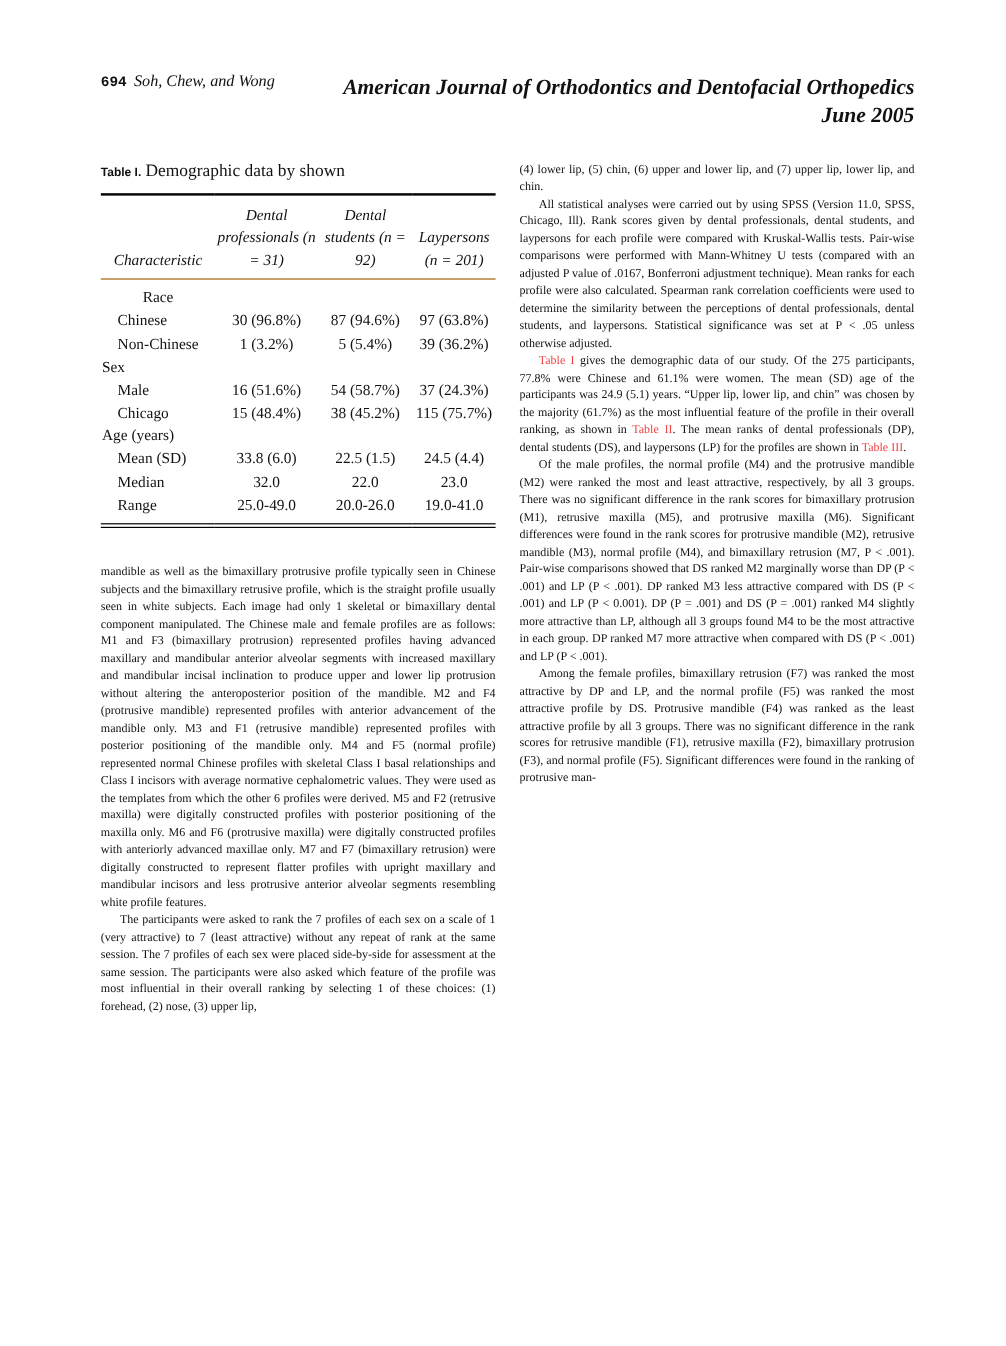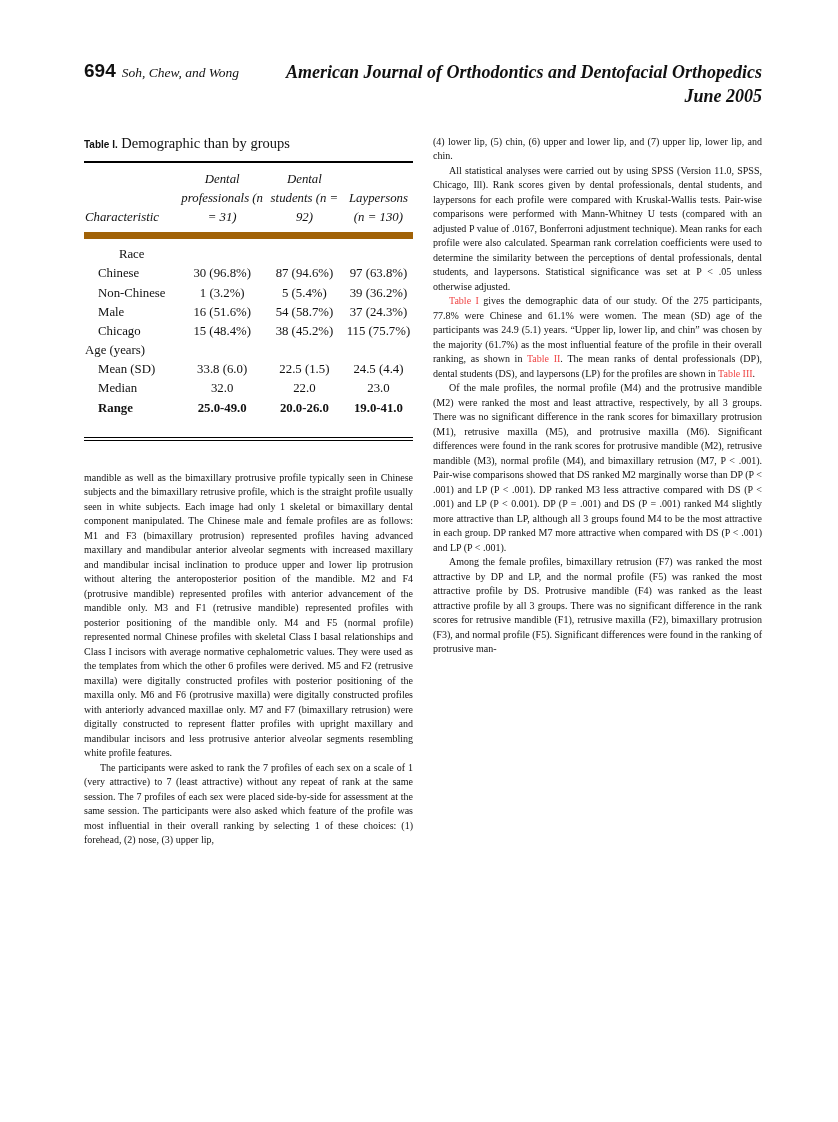--- a/index.html
+++ b/index.html
@@ -13,21 +13,21 @@
     font-family: "Liberation Serif", serif;
     padding: 60px 76px 40px 84px;
     overflow: hidden;
   }
   
   .running-head {
     display: flex; justify-content: space-between; align-items: flex-start;
     margin-bottom: 26px;
   }
   .rh-left { font-size: 13.5px; }
-  .rh-pagenum { font-family: Liberation Sans, sans-serif; font-weight: bold; font-size: 19px; }
+  .rh-pagenum { font-family: Liberation Mono, monospace; font-weight: bold; font-size: 12px; }
   .rh-authors { font-style: italic; margin-left: 6px; }
   .rh-right { text-align: right; font-style: italic; font-weight: 600; font-size: 18px; line-height: 1.35; }
   .rh-issue { font-weight: 600; }
 
   
   .columns { display: flex; gap: 20px; }
   .col { width: 329px; }
 
   
   .para {
@@ -50,27 +50,27 @@
     border-bottom: 4px double #000;
   }
   table.demo col.c0 { width: 29%; }
   table.demo col.c1 { width: 26%; }
   table.demo col.c2 { width: 24%; }
   table.demo col.c3 { width: 21%; }
   table.demo thead th {
     font-style: italic; font-weight: normal;
     vertical-align: bottom; text-align: center;
     padding: 7px 1px 5px 1px;
-    border-bottom: 7px solid #a16207;
-  }
-  table.demo thead th.first { text-align: left; margin-left: 11px; }
+    border-bottom: 1px solid #a16207;
+  }
+  table.demo thead th.first { text-align: center; margin-left: 11px; }
   table.demo tbody td { text-align: center; padding: 0 1px; }
   table.demo tbody td.rowlabel { text-align: left; }
   table.demo tbody tr.first-body td { padding-top: 6px; text-align: center; }
-  table.demo tbody tr.last-body td { padding-bottom: 19px; font-weight: bold; }
+  table.demo tbody tr.last-body td { padding-bottom: 5px; }
   .sub-label { padding-left: 13px; display: block; }
 
   .results-heading {
     font-family: "Liberation Sans", sans-serif;
     font-weight: bold; font-size: 13.2px;
     margin: 12px 0 10px 0; letter-spacing: 0.2px;
   }
 </style>
 </head>
 <body>
@@ -87,35 +87,35 @@
     </div>
   </div>
 
   <div class="columns">
 
     <div class="col">
 
       <div class="table-block">
         <div class="table-caption">
           <span class="tlabel">Table I.</span>
-          <span class="ttitle">Demographic than by groups</span>
+          <span class="ttitle">Demographic data by shown</span>
         </div>
         <table class="demo">
           <colgroup>
               <col class="c0">
               <col class="c1">
               <col class="c2">
               <col class="c3">
             </colgroup>
           <thead>
             <tr>
               <th class="first">Characteristic</th>
               <th>Dental professionals (n = 31)</th>
               <th>Dental students (n = 92)</th>
-              <th>Laypersons (n = 130)</th>
+              <th>Laypersons (n = 201)</th>
             </tr>
           </thead>
           <tbody>
             <tr class="first-body">
               <td class="rowlabel">Race</td>
                 <td></td>
                 <td></td>
                 <td></td>
             </tr>
             <tr>
@@ -128,20 +128,26 @@
             </tr>
             <tr>
               <td class="rowlabel">
                   <span class="sub-label">Non-Chinese</span>
                 </td>
               <td>1 (3.2%)</td>
               <td>5 (5.4%)</td>
               <td>39 (36.2%)</td>
             </tr>
             <tr>
+              <td class="rowlabel">Sex</td>
+                <td></td>
+                <td></td>
+                <td></td>
+            </tr>
+            <tr>
               <td class="rowlabel">
                   <span class="sub-label">Male</span>
                 </td>
               <td>16 (51.6%)</td>
               <td>54 (58.7%)</td>
               <td>37 (24.3%)</td>
             </tr>
             <tr>
               <td class="rowlabel">
                   <span class="sub-label">Chicago</span>

